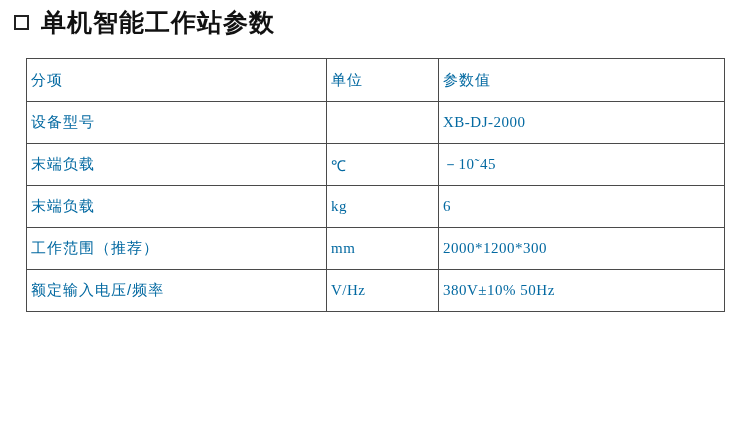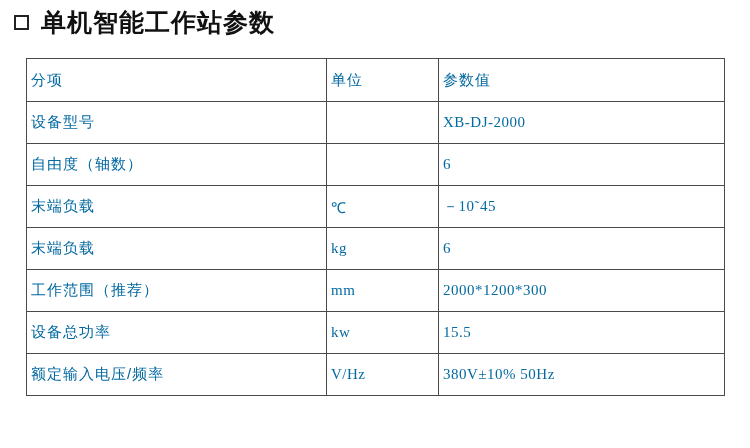--- a/index.html
+++ b/index.html
@@ -106,45 +106,35 @@
           <td class="col-item">分项</td>
           <td class="col-unit">单位</td>
           <td class="col-value">参数值</td>
         </tr>
         <tr>
           <td class="col-item">设备型号</td>
           <td class="col-unit"></td>
           <td class="col-value">XB-DJ-2000</td>
         </tr>
         <tr>
-          <td class="col-item">自由度（轴数）</td>
-          <td class="col-unit"></td>
-          <td class="col-value">6</td>
-        </tr>
-        <tr>
           <td class="col-item">末端负载</td>
           <td class="col-unit">℃</td>
           <td class="col-value">－10˜45</td>
         </tr>
         <tr>
           <td class="col-item">末端负载</td>
           <td class="col-unit">kg</td>
           <td class="col-value">6</td>
         </tr>
         <tr>
           <td class="col-item">工作范围（推荐）</td>
           <td class="col-unit">mm</td>
           <td class="col-value">2000*1200*300</td>
         </tr>
         <tr>
-          <td class="col-item">设备总功率</td>
-          <td class="col-unit">kw</td>
-          <td class="col-value">15.5</td>
-        </tr>
-        <tr>
           <td class="col-item">额定输入电压/频率</td>
           <td class="col-unit">V/Hz</td>
           <td class="col-value">380V±10%  50Hz</td>
         </tr>
       </tbody>
     </table>
   </div>
 
 </div>
 

